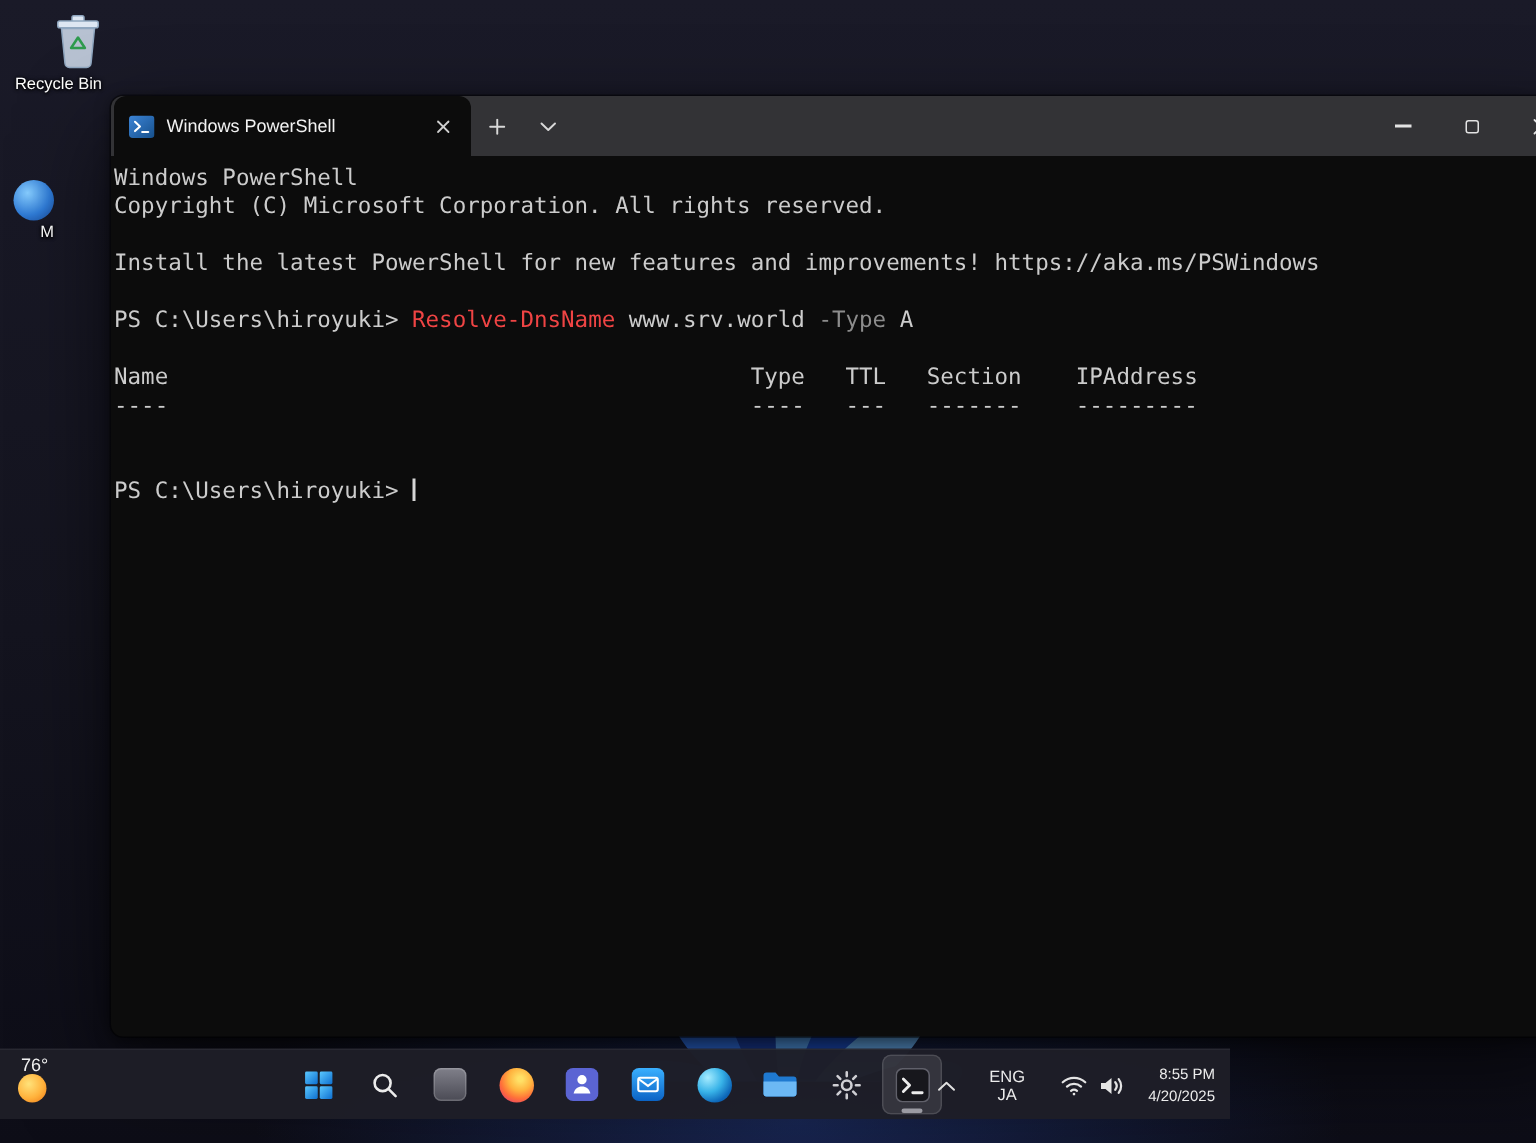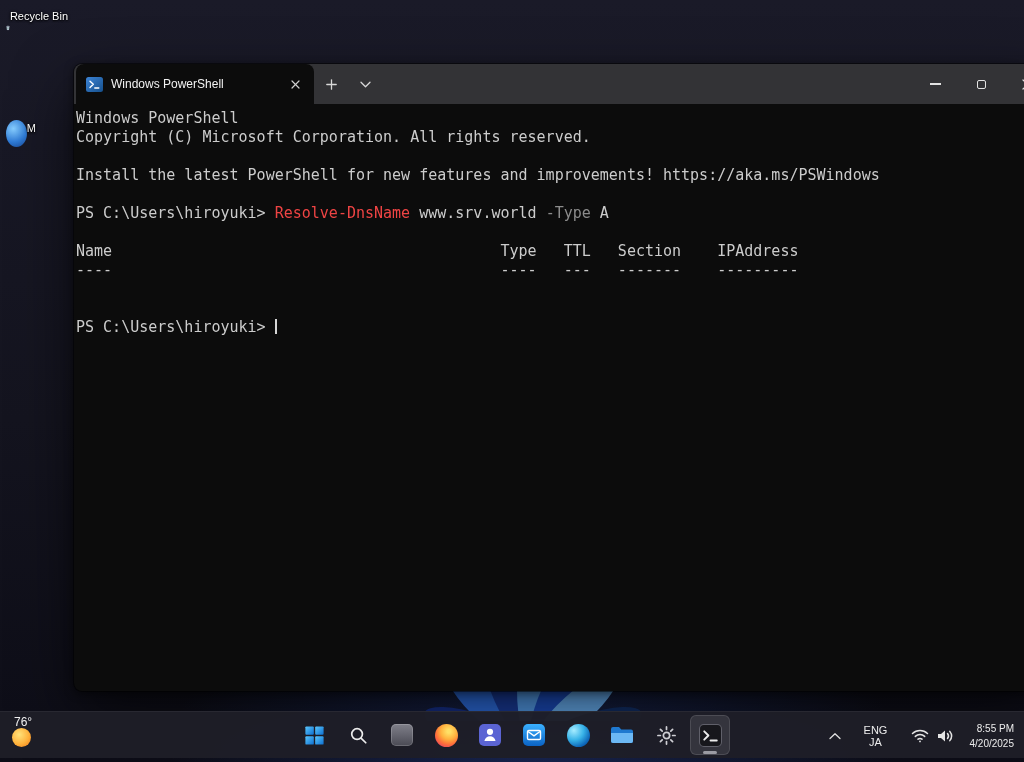--- a/index.html
+++ b/index.html
@@ -10,21 +10,21 @@
     position:relative; width:1024px; height:762px; overflow:hidden;
     background:
       radial-gradient(520px 230px at 52% 98%, rgba(47,92,214,0.30), rgba(0,0,0,0) 70%),
       linear-gradient(180deg,#1a1a28 0%, #14141f 55%, #0d0d17 100%);
   }
 
   
   .bloom{ position:absolute; left:408px; top:596px; }
 
   
-  .desktop-icon{ position:absolute; display:flex; flex-direction:row; align-items:flex-start; color:#fff; }
+  .desktop-icon{ position:absolute; display:flex; flex-direction:column; align-items:flex-end; color:#fff; }
   .desktop-icon .icon-label{ font-size:11px; margin-top:2px; text-shadow:0 1px 2px #000, 0 0 3px #000; white-space:nowrap; }
   .recycle-pos{ left:6px; top:8px; width:62px; }
   .partial-pos{ left:6px; top:120px; width:30px; }
   .blue-orb{ width:27px; height:27px; border-radius:50%;
     background:radial-gradient(circle at 35% 32%, #86cdff, #2f7bd6 58%, #1a4c99 95%); }
 
   
   .window{
     position:absolute; left:28px; top:64px; width:976px; height:627px;
     border-radius:8px; background:#0c0c0c;
@@ -57,21 +57,21 @@
   }
   .line{ height:19px; white-space:pre; }
   .cmd{ color:#ef4444; }
   .param{ color:#8c8c8c; }
   .cursor{ display:inline-block; width:2px; height:15px; background:#d6d6d6;
     vertical-align:-2px; animation:blink 1.1s steps(1) infinite; }
   @keyframes blink{ 50%{opacity:0;} }
 
   
   .taskbar{
-    position:absolute; left:0; bottom:4px; width:1024px; height:47px;
+    position:absolute; left:0; bottom:16px; width:820px; height:47px;
     background:rgba(30,30,39,0.97); border-top:1px solid rgba(255,255,255,0.05);
   }
   .weather{ position:absolute; left:12px; top:3px; display:flex; flex-direction:column; align-items:flex-start; }
   .temp-label{ font-size:12px; color:#f0f0f0; margin-left:2px; }
   .sun{ width:19px; height:19px; border-radius:50%; margin-top:-1px;
     background:radial-gradient(circle at 38% 35%, #ffe27a, #ffb23c 55%, #ef7d19 95%); }
 
   .tb-center{ position:absolute; left:50%; top:3px; transform:translateX(-50%);
     display:flex; gap:4px; }
   .tb-btn{ position:relative; width:40px; height:40px; border-radius:6px;

